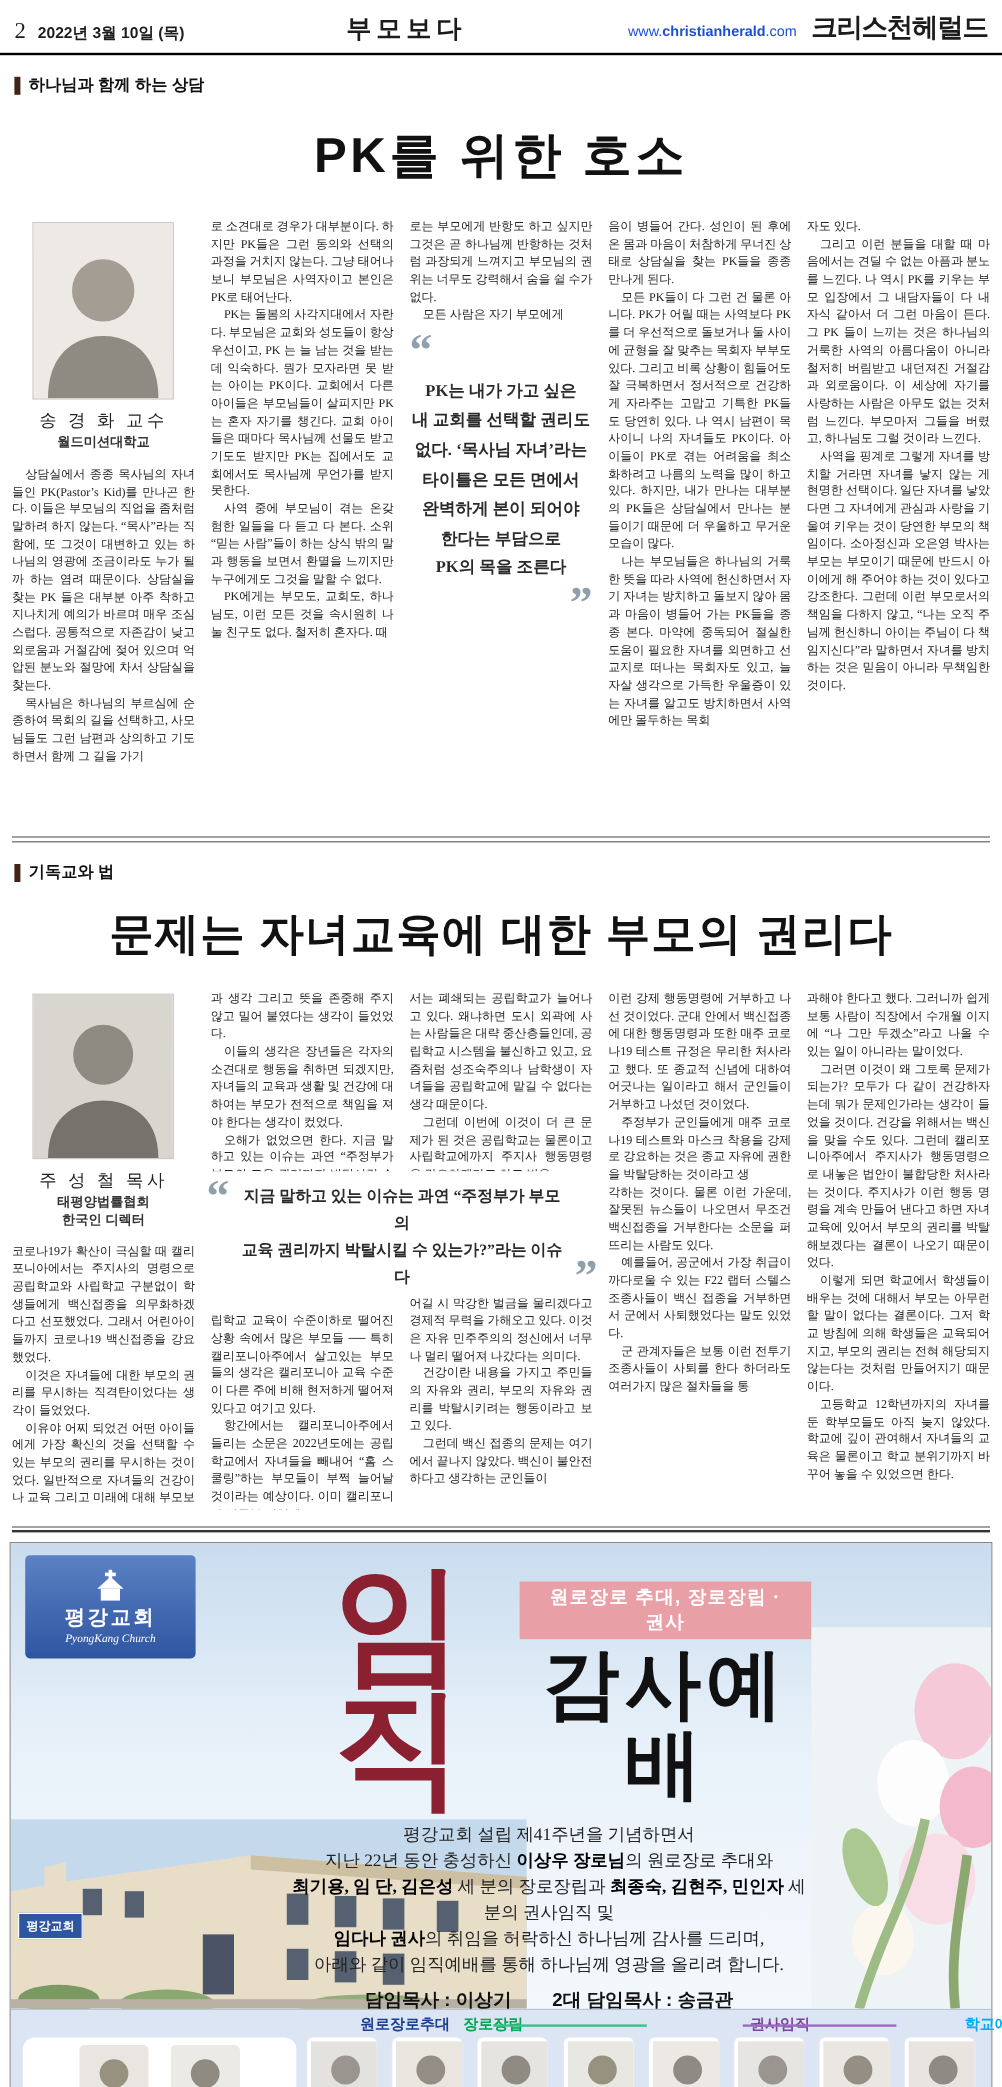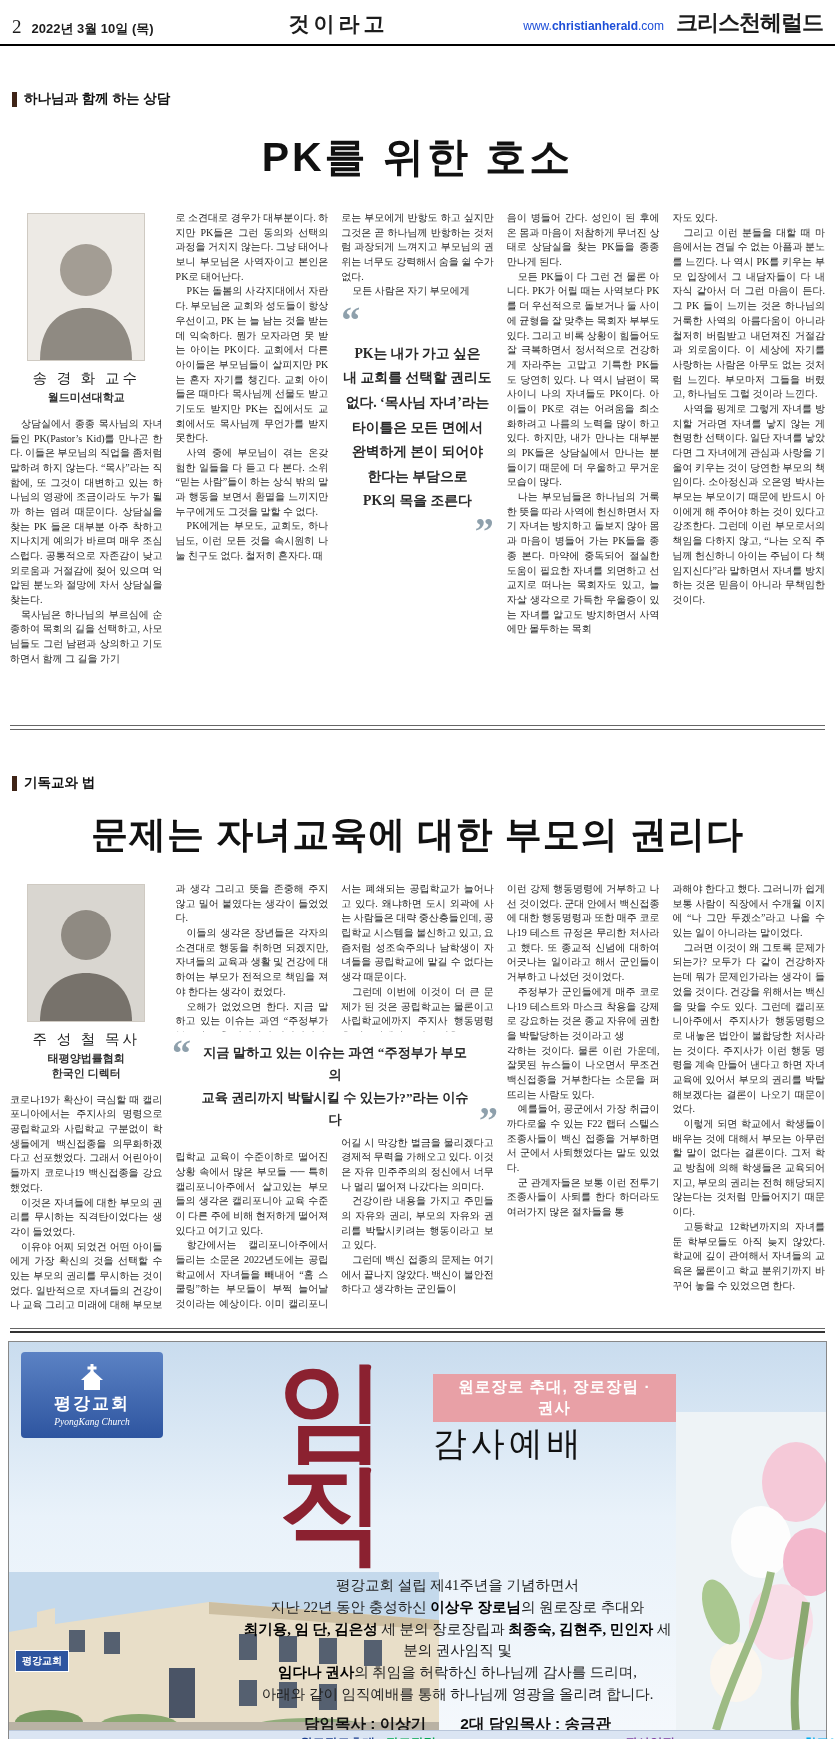--- a/index.html
+++ b/index.html
@@ -11,21 +11,21 @@
        padding:8px 12px 6px 12px;border-bottom:2px solid #000;}
   .hdr-left{display:flex;align-items:baseline;gap:10px;}
   .pageno{font-size:19px;font-family:"Liberation Serif",serif;}
   .hdate{font-family:"Liberation Sans","DejaVu Sans",sans-serif;font-weight:700;font-size:13px;}
   .hsection{font-family:"Liberation Sans",sans-serif;font-weight:800;font-size:21px;letter-spacing:4px;}
   .hdr-right{display:flex;align-items:baseline;gap:12px;}
   .hsite{font-family:"Liberation Sans",sans-serif;font-size:12px;color:#1d4ed8;}
   .hsite b{font-weight:800;}
   .hbrand{font-family:"Liberation Sans",sans-serif;font-weight:900;font-size:22px;letter-spacing:-1px;}
   
-  .article{padding:12px 10px 0 10px;margin-top:28px;}
+  .article{padding:12px 10px 0 10px;}
   .kicker{display:flex;align-items:center;gap:7px;margin:4px 0 2px 2px;}
   .kicker-bar{width:5px;height:15px;background:#3f2417;}
   .kicker-txt{font-family:"Liberation Sans",sans-serif;font-weight:800;font-size:13.5px;color:#111;}
   .headline{text-align:center;font-weight:900;color:#111;}
   .headline.h1a{font-family:"Liberation Sans","DejaVu Sans",sans-serif;font-size:41px;letter-spacing:3px;margin:22px 0 26px 0;}
   .headline.h2a{font-family:Liberation Sans, sans-serif;font-size:37px;letter-spacing:1px;margin:18px 0 22px 0;}
   .cols{display:flex;gap:13px;overflow:hidden;position:relative;}
   .col{flex:1 1 0;overflow:hidden;}
   .p{margin:0;font-size:10px;line-height:1.47;text-align:justify;text-indent:11px;
      word-break:break-all;color:#222;}
@@ -64,21 +64,21 @@
   .ad-sign{position:absolute;left:6px;bottom:58px;background:#2e55a0;color:#fff;z-index:2;
            font-family:"Liberation Sans",sans-serif;font-weight:700;font-size:10px;padding:3px 6px;border:1px solid #fff;}
   .ad-flowers{position:absolute;right:0;top:70px;width:150px;height:318px;z-index:1;}
   .ad-center{position:relative;z-index:2;padding:18px 150px 0 230px;text-align:center;}
   .ad-titlerow{display:flex;justify-content:center;align-items:flex-start;gap:10px;}
   .ad-imjik{font-family:"Liberation Serif",serif;font-weight:900;font-size:108px;line-height:.95;
             color:#8b2130;letter-spacing:-2px;}
   .ad-tr-right{display:flex;flex-direction:column;align-items:flex-start;gap:4px;padding-top:14px;}
   .ad-badge{background:#e8a0a6;color:#fff;font-family:"Liberation Sans",sans-serif;font-weight:800;
             font-size:15.5px;padding:3px 25px;letter-spacing:1px;}
-  .ad-gamsa{font-family:"Liberation Serif",serif;font-weight:400;font-size:34px;color:#111;letter-spacing:4px;line-height:1.05;}
+  .ad-gamsa{font-family:"Liberation Serif",serif;font-weight:700;font-size:64px;color:#111;letter-spacing:4px;line-height:1.05;}
   .ad-body{margin-top:10px;font-size:14.5px;line-height:1.5;color:#222;}
   .ad-body p{margin:0;}
   .ad-body b{color:#000;}
   .ad-pastors{display:flex;justify-content:center;gap:34px;margin-top:6px;
               font-family:"Liberation Sans",sans-serif;font-weight:800;font-size:15.5px;color:#111;}
   
   .ad-people{position:relative;background:#dbe5f3;padding:4px 10px 8px 10px;border-top:1px solid #b9c6da;}
   .pg-labels{position:relative;height:17px;font-family:"Liberation Sans",sans-serif;font-weight:800;font-size:12.5px;}
   .pg-labels .lbl{position:absolute;top:0;white-space:nowrap;margin-left:43px;}
   .lbl-blue{color:#1b3f8f;}  .lbl-green{color:#00a651;}
@@ -95,21 +95,21 @@
 </head>
 <body>
 
 <div class="page">
 
   <header class="hdr">
     <div class="hdr-left">
       <span class="pageno">2</span>
       <span class="hdate">2022년 3월 10일 (목)</span>
     </div>
-    <div class="hsection">것이라고</div>
+    <div class="hsection">부모보다</div>
     <div class="hdr-right">
       <span class="hsite"><span>www.</span><b>christianherald</b><span>.com</span></span>
       <span class="hbrand">크리스천헤럴드</span>
     </div>
   </header>
 
   <section class="article">
     <div class="kicker">
       <span class="kicker-bar"></span>
       <span class="kicker-txt">하나님과 함께 하는 상담</span>

